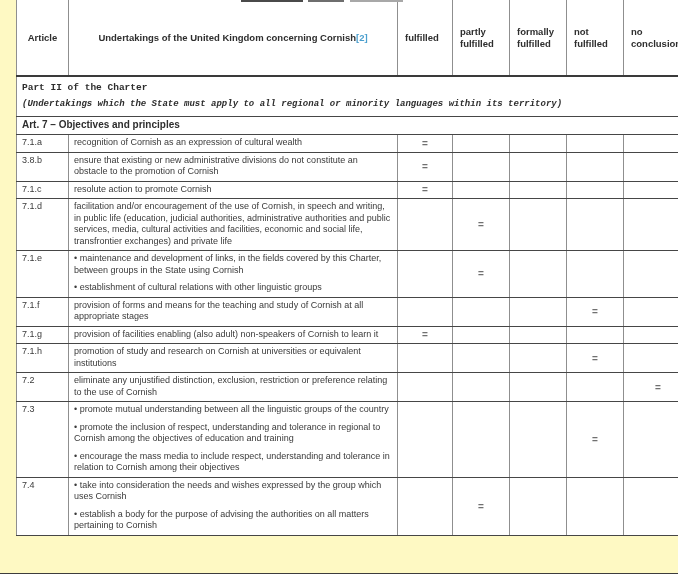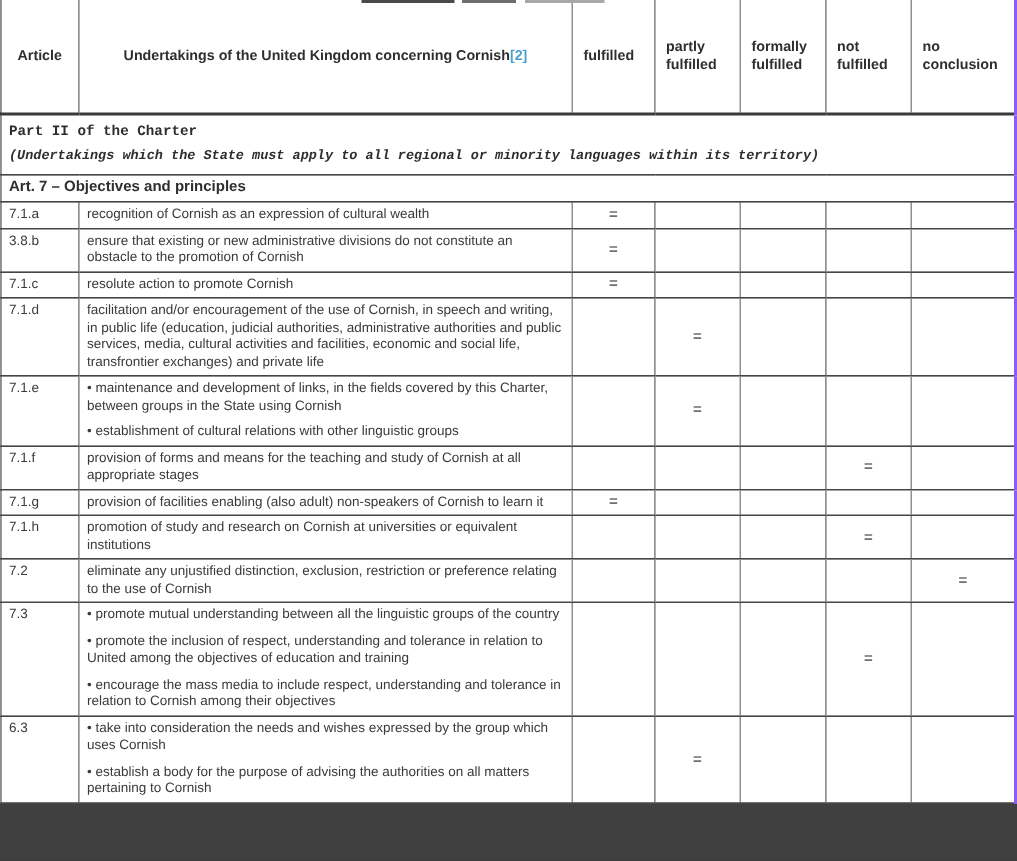--- a/index.html
+++ b/index.html
@@ -1,24 +1,25 @@
 <!DOCTYPE html>
 <html><head>
 <meta charset="utf-8">
 <style>
   html, body { margin:0; padding:0; background:#ffffff; }
   .screen {
     position:relative;
     width:678px; height:574px;
     overflow:hidden;
     box-sizing:border-box;
-    background:#404040;
+    background:#fef9c3;
     font-family:"Liberation Sans", sans-serif;
     color:#3a3a3a;
     border-bottom:1px solid #3d3d3d;
+    padding-left:16px;
   }
   
   .clip-frag { position:absolute; top:0; height:2px; z-index:5; }
   .clip-frag.f1 { left:241px; width:62px; background:#4a4a4a; }
   .clip-frag.f2 { left:308px; width:36px; background:#6e6e6e; }
   .clip-frag.f3 { left:350px; width:53px; background:#a8a8a8; }
 
   table.charter {
     border-collapse:collapse;
     table-layout:fixed;
@@ -216,31 +217,31 @@
     <td class="status-cell"></td>
           <td class="status-cell"></td>
           <td class="status-cell"></td>
           <td class="status-cell"></td>
           <td class="status-cell"><span>=</span></td>
         </tr>
         <tr>
       <td class="article-cell">7.3</td>
       <td class="undertaking-cell">
             <p>• promote mutual understanding between all the linguistic groups of the country</p>
-            <p>• promote the inclusion of respect, understanding and tolerance in relation to United among the objectives of education and training</p>
+            <p>• promote the inclusion of respect, understanding and tolerance in regional to Cornish among the objectives of education and training</p>
             <p>• encourage the mass media to include respect, understanding and tolerance in relation to Cornish among their objectives</p>
           </td>
     <td class="status-cell"></td>
           <td class="status-cell"></td>
           <td class="status-cell"></td>
           <td class="status-cell"><span>=</span></td>
           <td class="status-cell"></td>
         </tr>
         <tr>
-      <td class="article-cell">6.3</td>
+      <td class="article-cell">7.4</td>
       <td class="undertaking-cell">
             <p>• take into consideration the needs and wishes expressed by the group which uses Cornish</p>
             <p>• establish a body for the purpose of advising the authorities on all matters pertaining to Cornish</p>
           </td>
     <td class="status-cell"></td>
           <td class="status-cell"><span>=</span></td>
           <td class="status-cell"></td>
           <td class="status-cell"></td>
           <td class="status-cell"></td>
         </tr>

